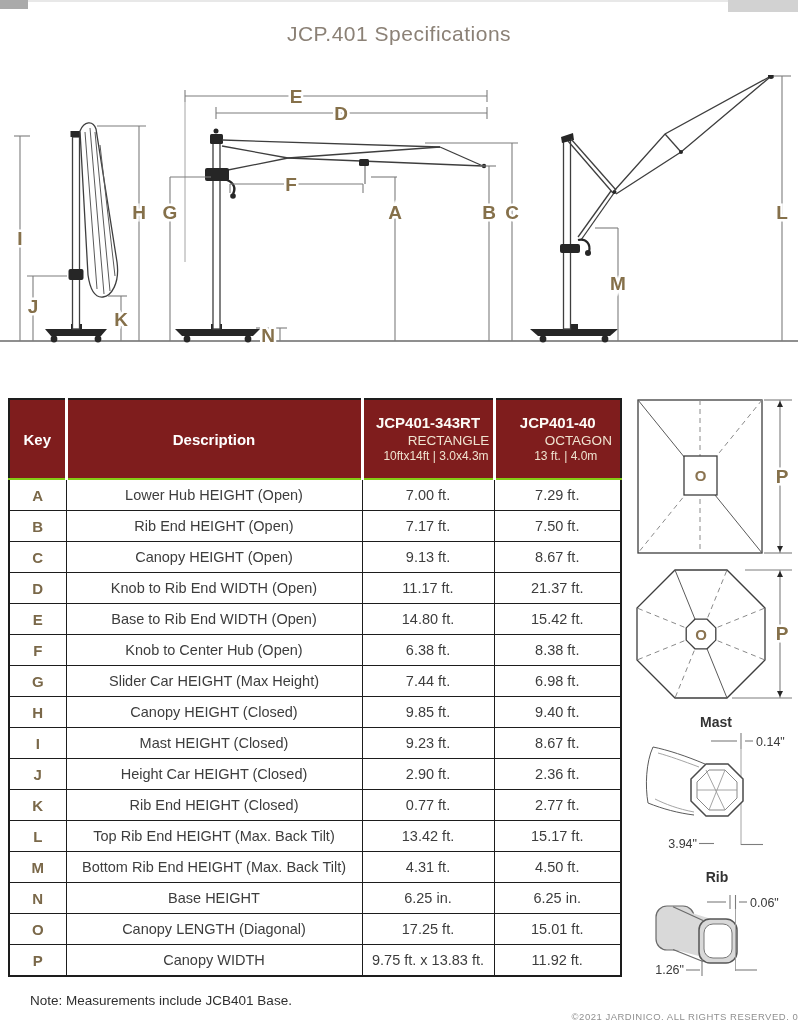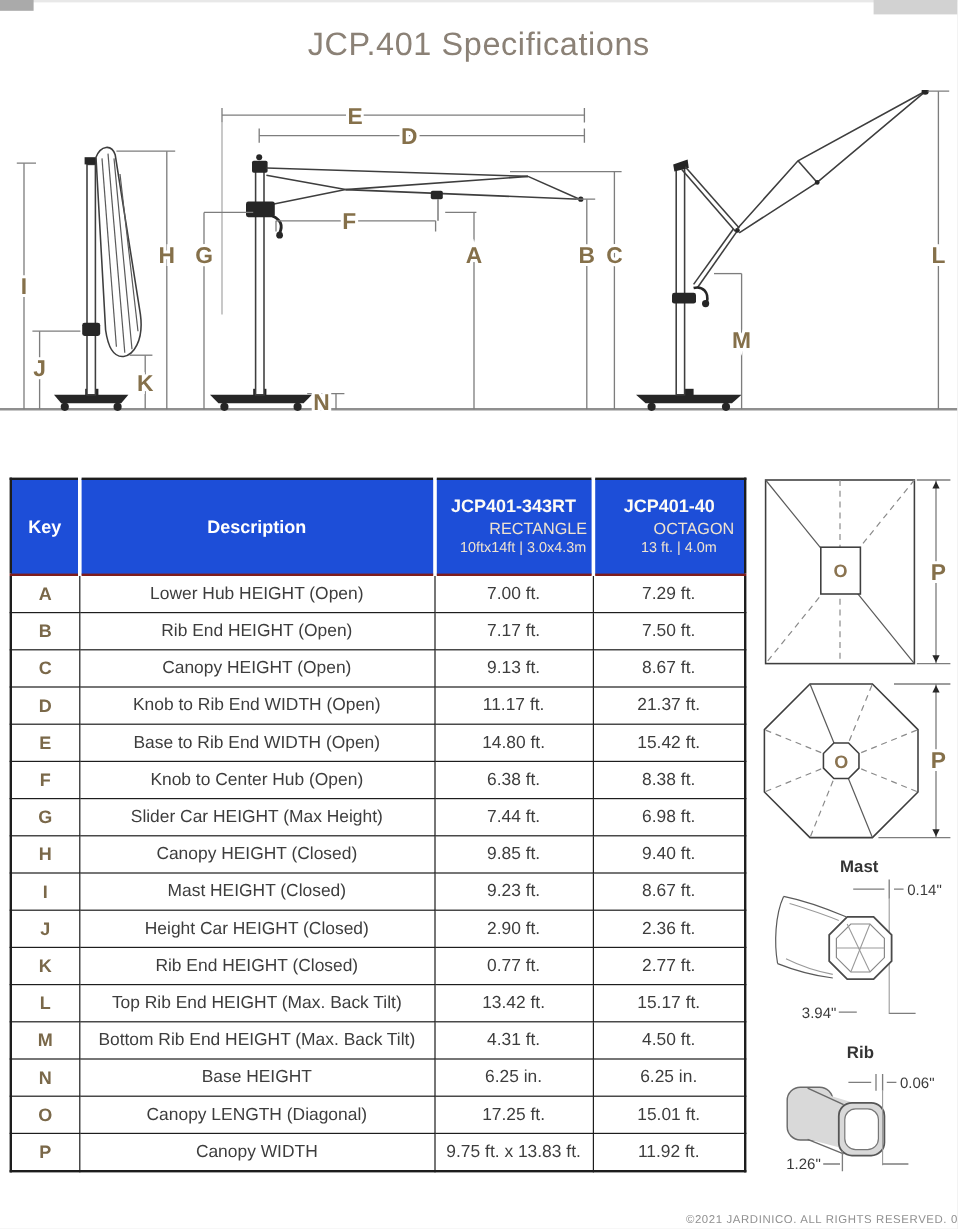--- a/index.html
+++ b/index.html
@@ -7,21 +7,21 @@
     position:relative;width:798px;height:1024px;background:#ffffff;
     overflow:hidden;font-family:"Liberation Sans",sans-serif;margin:0 auto;
   }
   
   .edge-strip{position:absolute;top:0;left:0;width:798px;height:2px;background:#e8e8e8;}
   .edge-block-left{position:absolute;top:0;left:0;width:28px;height:9px;background:#aaaaaa;}
   .edge-block-right{position:absolute;top:0;left:728px;width:70px;height:12px;background:#d2d2d2;}
 
   .page-title{
     position:absolute;top:22px;left:0;width:798px;text-align:center;
-    font-size:27px;font-weight:400;color:#8b8176;letter-spacing:0.5px;
+    font-size:21px;font-weight:400;color:#8b8176;letter-spacing:0.5px;
   }
 
   .diagram-svg{position:absolute;left:0;top:75px;}
   .sidefig-svg{position:absolute;left:620px;top:392px;}
 
   
   .ln{stroke:#3e3e3e;stroke-width:1.3;fill:none;}
   .ln-thin{stroke:#5a5a5a;stroke-width:1;fill:none;}
   .dim{stroke:#7d7d7d;stroke-width:1.1;fill:none;}
   .dim-ext{stroke:#9a9a9a;stroke-width:0.9;fill:none;}
@@ -40,22 +40,22 @@
   .sec-title{font-family:"Liberation Sans",sans-serif;font-size:14px;font-weight:700;fill:#333333;text-anchor:middle;}
   .ann{font-family:"Liberation Sans",sans-serif;font-size:12.5px;font-weight:400;fill:#3a3a3a;}
   .ann-end{text-anchor:end;}
 
   
   .spec-table{
     position:absolute;left:8px;top:398px;width:612px;
     border-collapse:collapse;table-layout:fixed;border:2px solid #1d1d1d;
   }
   .spec-table thead th{
-    background:#1d4ed8;color:#ffffff;padding:0;vertical-align:middle;
-    height:78px;font-weight:700;font-size:15px;border-bottom:2px solid #7f1d1d;
+    background:#7f1d1d;color:#ffffff;padding:0;vertical-align:middle;
+    height:78px;font-weight:700;font-size:15px;border-bottom:2px solid #84cc16;
   }
   .spec-table thead th + th{border-left:3px solid #ffffff;}
   .hdr-model{font-size:15px;font-weight:700;color:#fdfbf6;line-height:1.3;}
   .hdr-shape{font-size:13.5px;font-weight:400;color:#efe3d0;line-height:1.25;margin-left:41px;}
   .hdr-size{font-size:12px;font-weight:400;color:#efe3d0;line-height:1.3;margin-left:16px;}
   .spec-table tbody td{
     border:1.6px solid #1d1d1d;height:30px;text-align:center;
     font-size:14.5px;color:#3d3d3d;padding:0 2px;background:#ffffff;
   }
   .spec-table tbody td.key-cell{font-weight:700;font-size:15px;color:#7a6849;}
@@ -408,15 +408,16 @@
       <rect x="699" y="919" width="38" height="44" rx="11" fill="#d9d9d9" stroke="#565656" stroke-width="1.5"></rect>
       <rect x="704" y="924" width="28" height="34" rx="9" fill="#ffffff" stroke="#777777" stroke-width="1"></rect>
       <line class="dim-ext" x1="735.5" y1="909" x2="735.5" y2="971"></line>
       <line class="dim" x1="735.5" y1="970" x2="757" y2="970"></line>
       <line class="dim" x1="702" y1="959" x2="702" y2="976" stroke-width="1.2"></line>
       <line class="dim" x1="686" y1="970" x2="700" y2="970"></line>
       <text class="ann ann-end" x="684" y="974">1.26"</text>
     </g>
   </svg>
 
+  <div class="note-text">Note: Measurements include JCB401 Base.</div>
   <div class="copyright-text">©2021 JARDINICO.  ALL RIGHTS RESERVED.  02</div>
 
 </div>
 
 </body></html>

